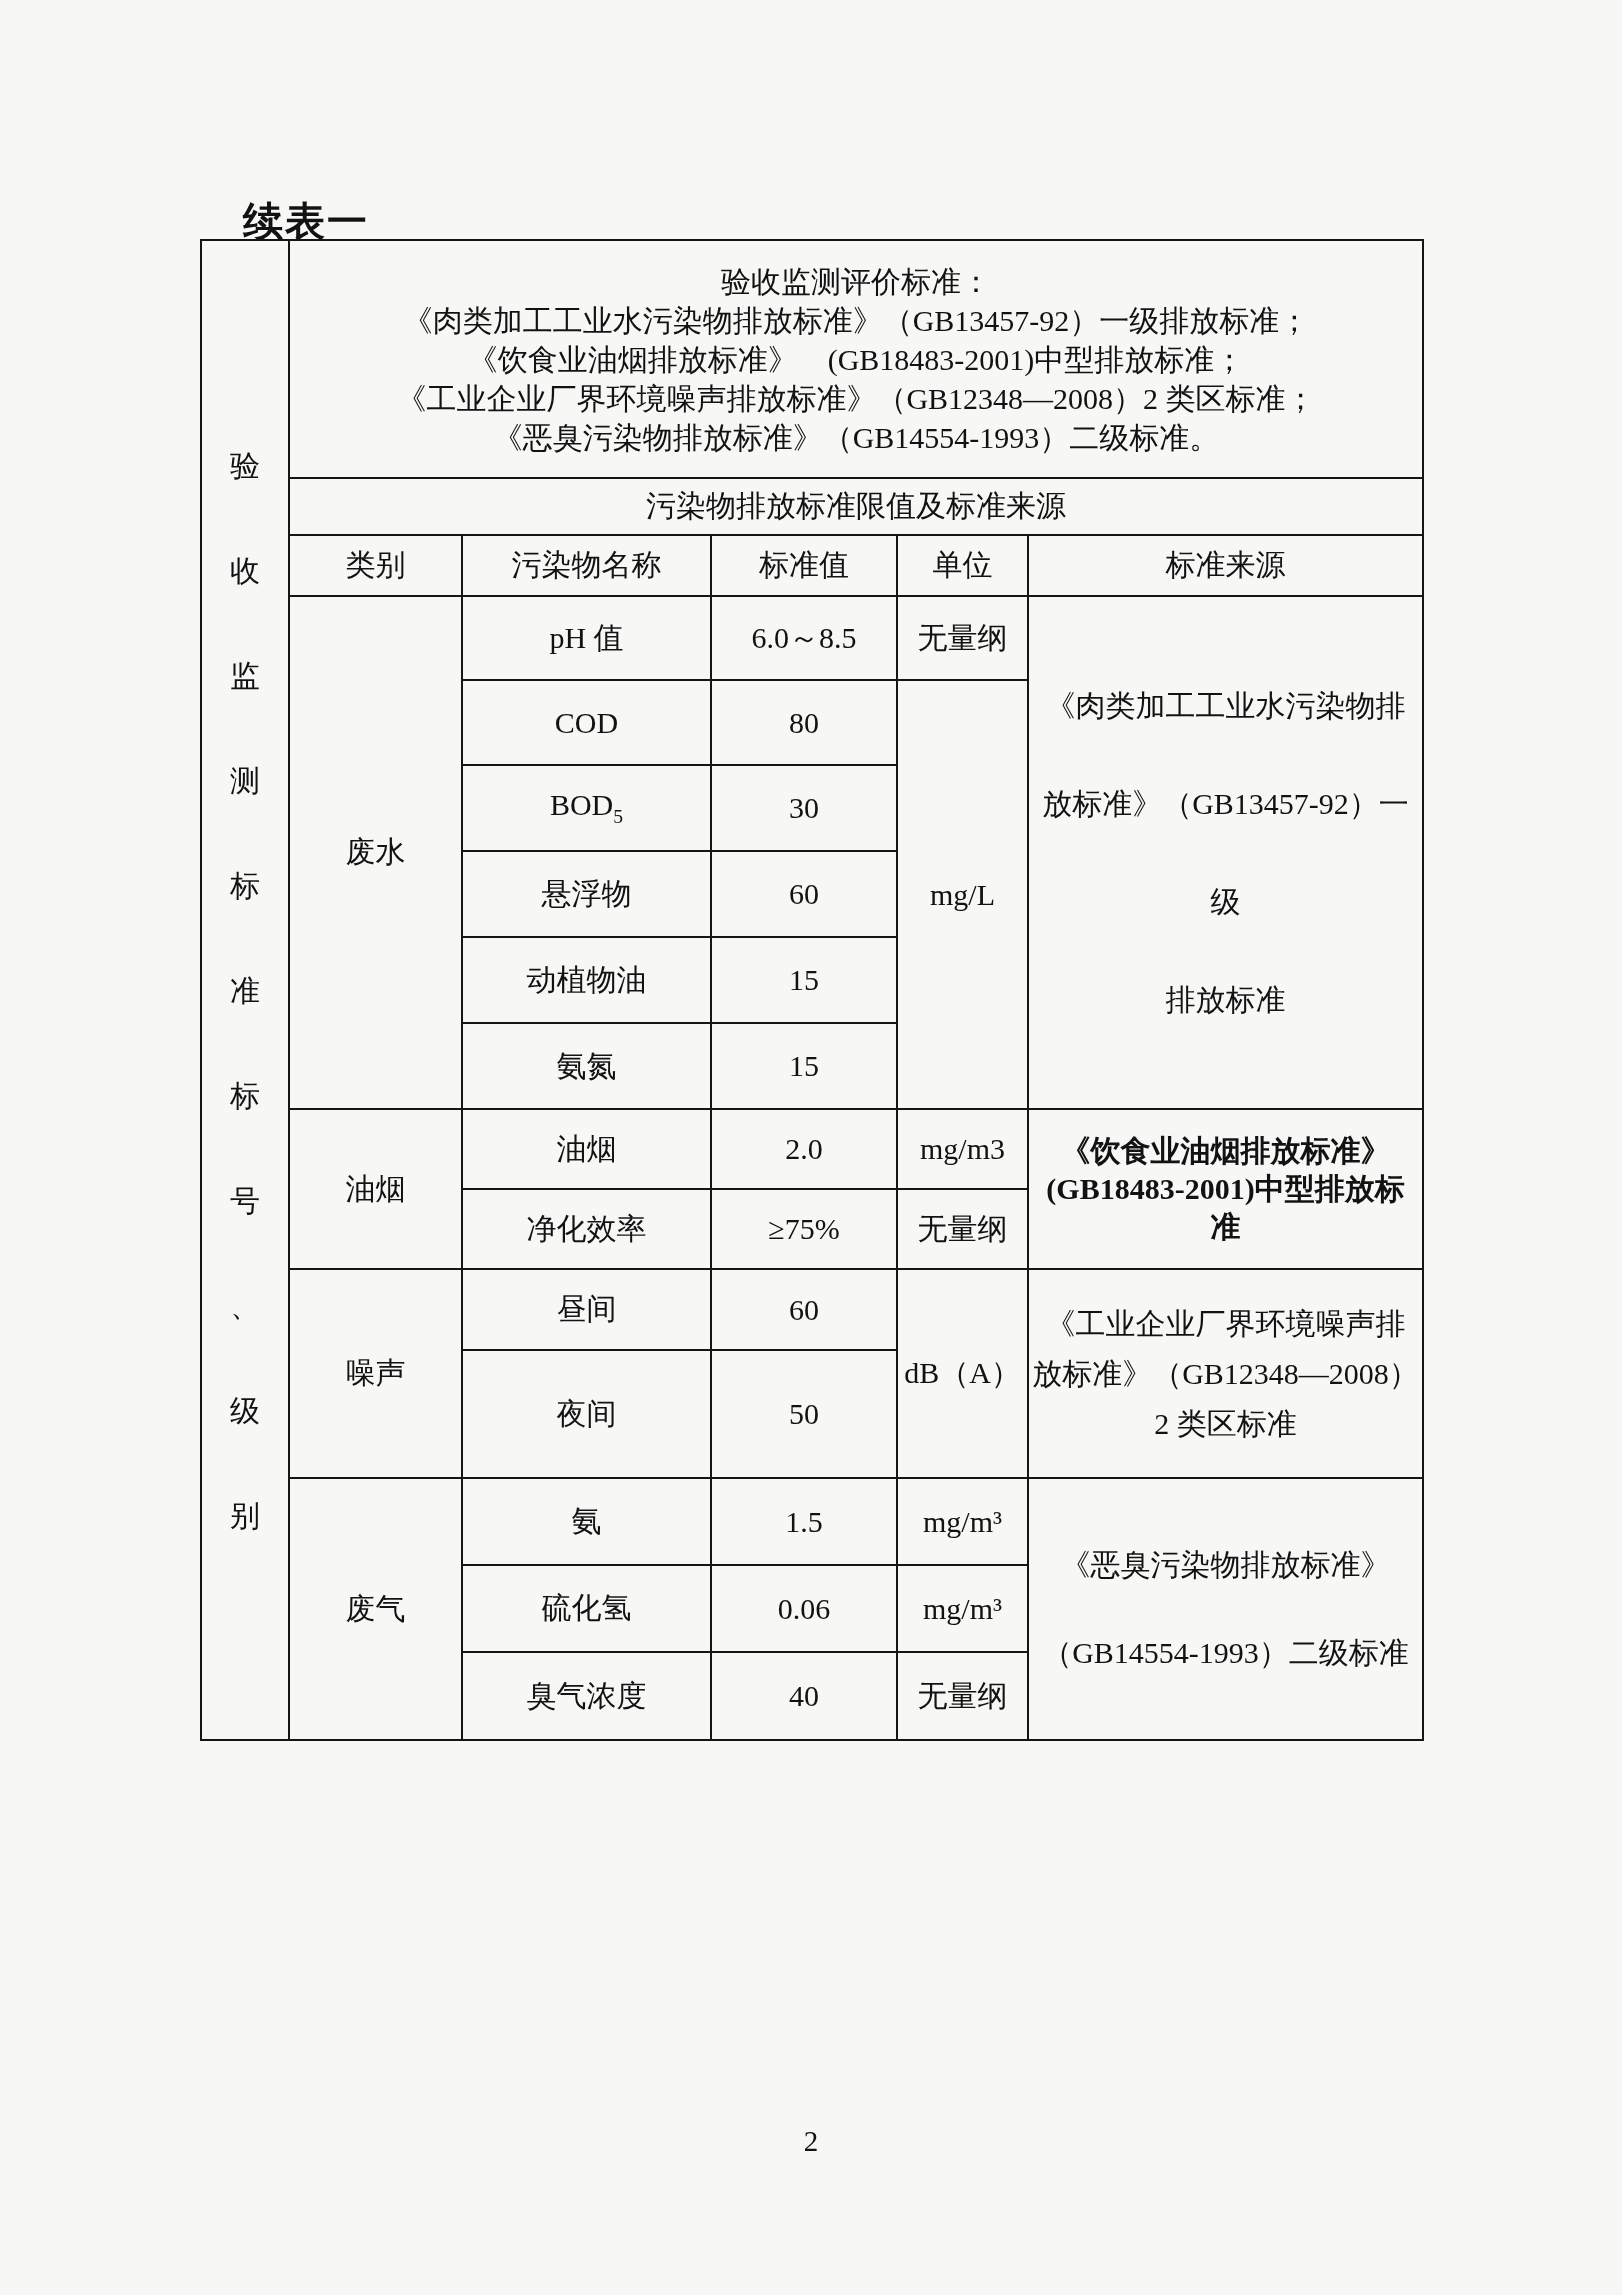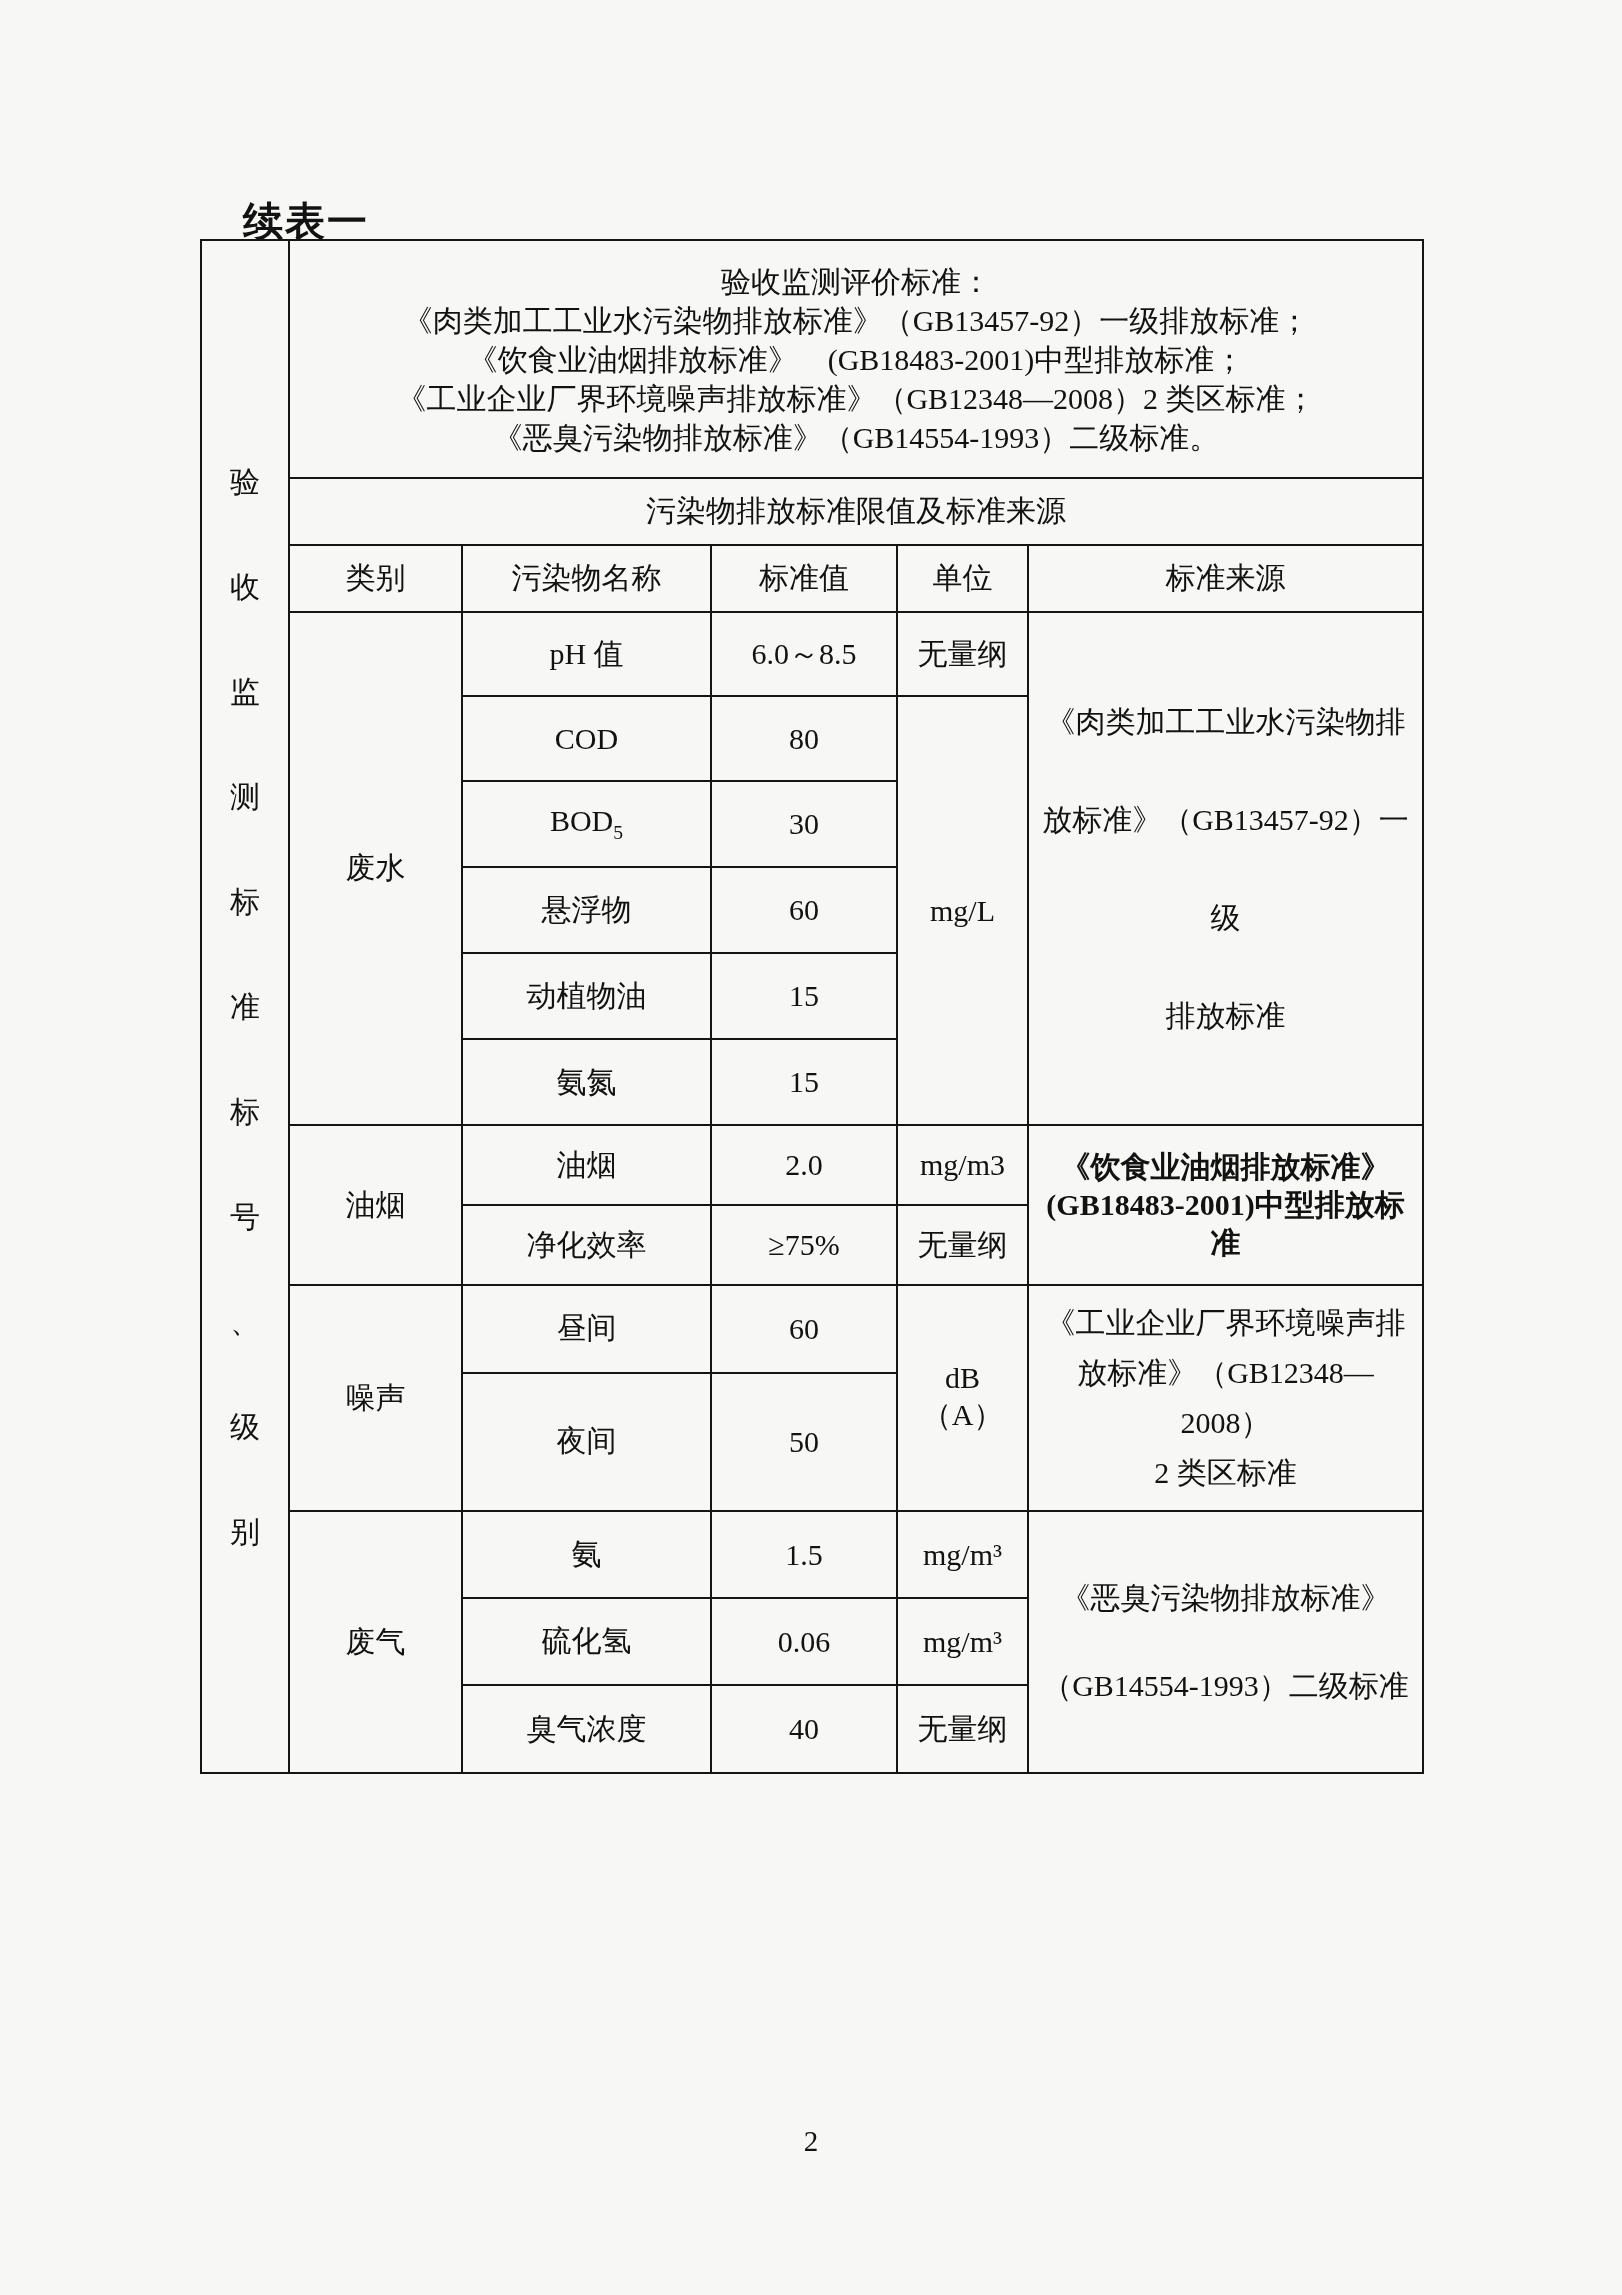--- a/index.html
+++ b/index.html
@@ -13,21 +13,21 @@
     font-size:40px; font-weight:bold; letter-spacing:2px;
   }
   table.std {
     position:absolute; left:200px; top:239px; width:1223px;
     border-collapse:collapse; table-layout:fixed;
     border:2px solid #151515;
   }
   table.std td {
     border:2px solid #151515;
     text-align:center; vertical-align:middle;
-    font-size:30px; padding:12px; overflow:hidden;
+    font-size:30px; padding:0; overflow:hidden;
   }
   .pre { white-space:pre-line; }
   .side-label { line-height:105px; font-size:30px; }
   .eval-block { line-height:39px; }
   .lh150 { line-height:98px;margin-left:11px; }
   .lh82  { line-height:38px;font-weight:bold; }
   .lh108 { line-height:50px; }
   .lh135 { line-height:88px; }
   .subscript { font-size:19.6px; vertical-align:-7.9px; }
   .page-number {
@@ -65,21 +65,21 @@
 、
 级
 别</td>
       <td colspan="5" class="pre eval-block">验收监测评价标准：
 《肉类加工工业水污染物排放标准》（GB13457-92）一级排放标准；
 《饮食业油烟排放标准》　(GB18483-2001)中型排放标准；
 《工业企业厂界环境噪声排放标准》（GB12348—2008）2 类区标准；
 《恶臭污染物排放标准》（GB14554-1993）二级标准。</td>
     </tr>
 
-    <tr style="height:65px">
+    <tr style="height:57px">
       <td colspan="5">污染物排放标准限值及标准来源</td>
     </tr>
 
     <tr style="height:61px">
       <td>类别</td>
       <td>污染物名称</td>
       <td>标准值</td>
       <td>单位</td>
       <td>标准来源</td>
     </tr>

